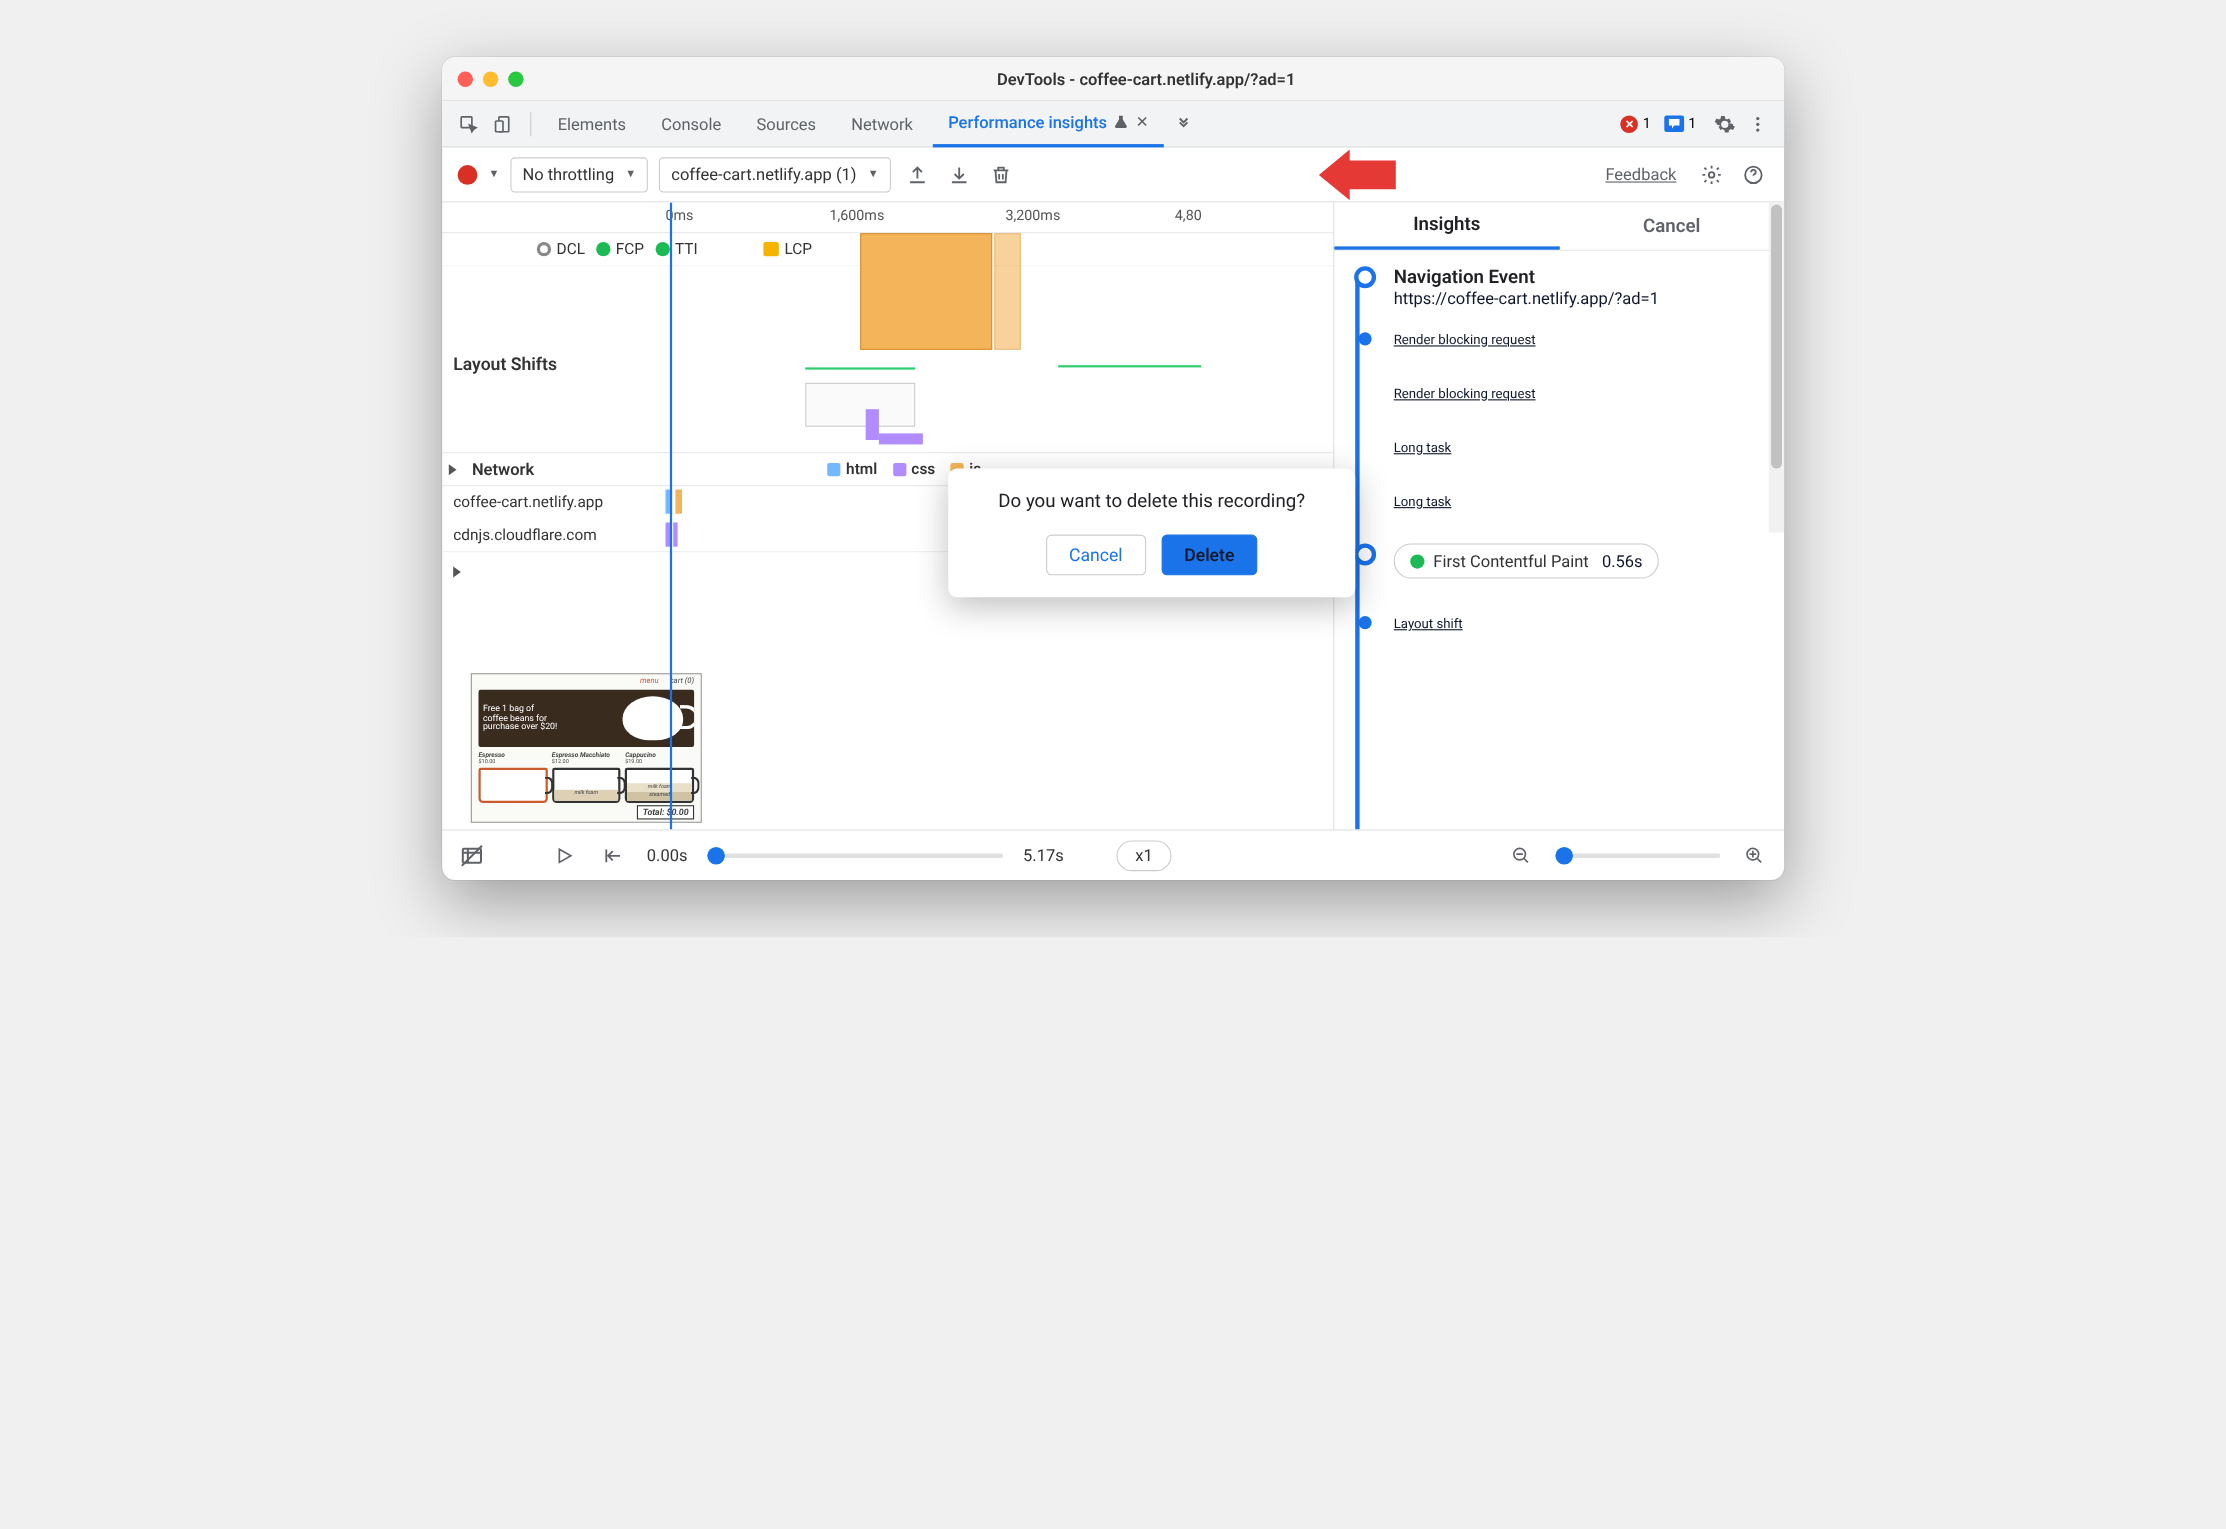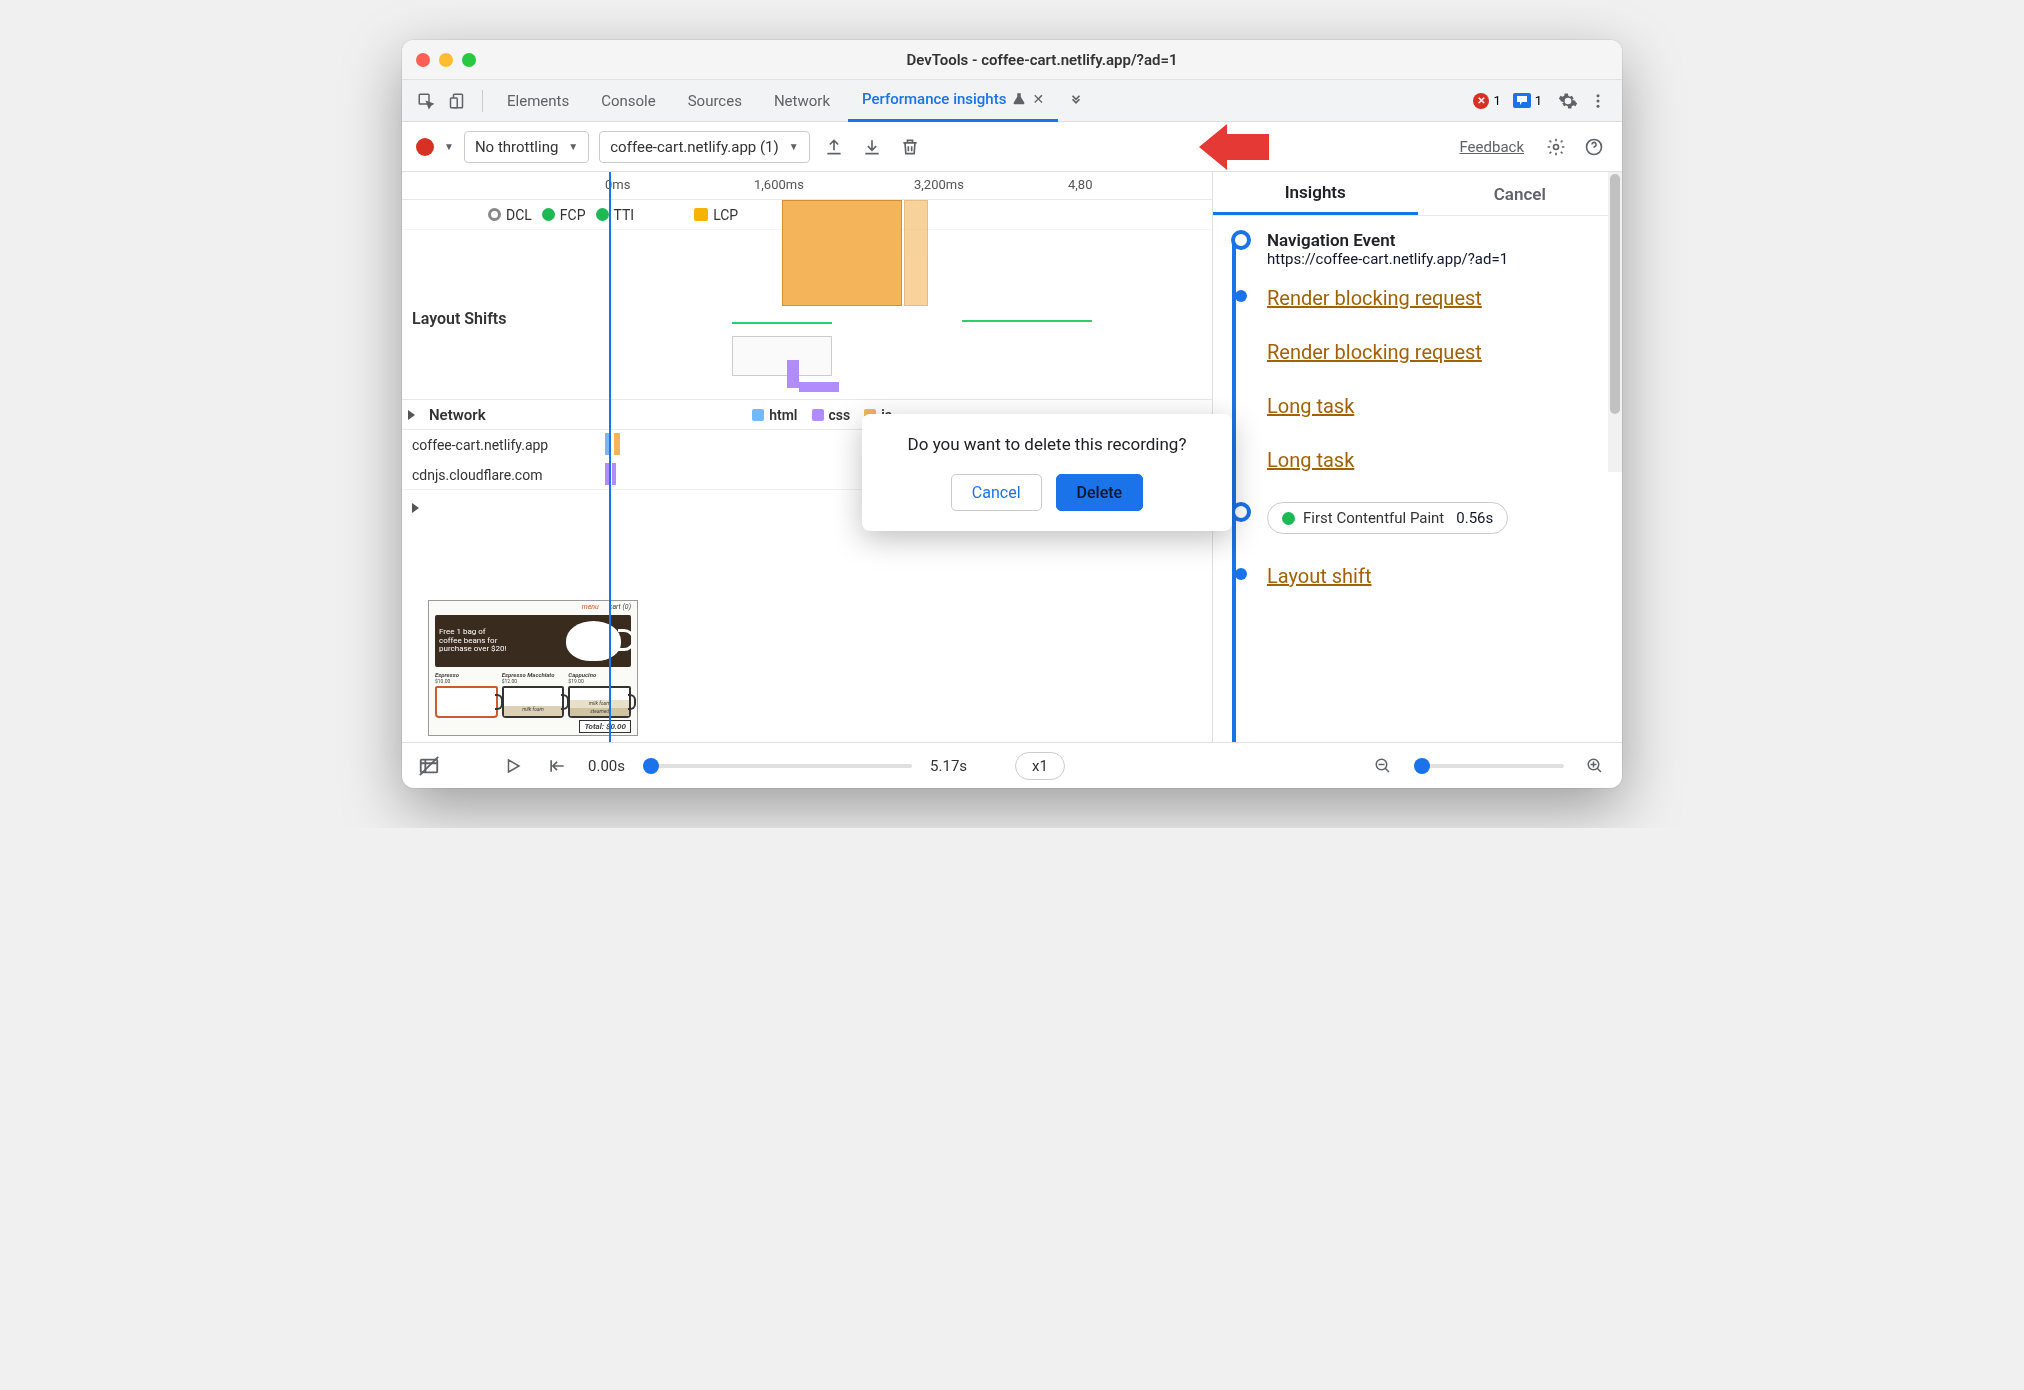--- a/index.html
+++ b/index.html
@@ -1,17 +1,17 @@
 <!DOCTYPE html>
 <html><head>
 <meta charset="utf-8">
 <style>
 * { box-sizing: border-box; margin: 0; padding: 0; font-family: -apple-system, BlinkMacSystemFont, "Segoe UI", Roboto, Helvetica, Arial, sans-serif; }
 body { background: #f0f0f0; padding: 40px; }
-.window { width: 1220px; background: #fff; border-radius: 12px; box-shadow: 0 20px 60px rgba(0,0,0,0.35), 0 0 0 1px rgba(0,0,0,0.05); overflow: hidden; margin: 0 auto; position: relative; }
+.window { width: 1220px; background: #fff; border-radius: 12px; box-shadow: 0 20px 60px rgba(0,0,0,0.35), 0 0 0 1px rgba(0,0,0,0.05); overflow: hidden; margin: 12px auto; position: relative; }
 .titlebar { height: 40px; background: #f5f5f5; display: flex; align-items: center; padding: 0 14px; border-bottom: 1px solid #e0e0e0; }
 .traffic { display: flex; gap: 9px; }
 .tl { width: 14px; height: 14px; border-radius: 50%; }
 .tl.r { background: #ff5f57; } .tl.y { background: #febc2e; } .tl.g { background: #28c840; }
 .title { flex: 1; text-align: center; font-weight: 600; font-size: 15px; color: #333; }
 .tabbar { height: 42px; background: #f1f3f4; display: flex; align-items: center; padding: 0 10px; border-bottom: 1px solid #ddd; gap: 4px; }
 .tabbar .icon { width: 28px; height: 28px; display: flex; align-items: center; justify-content: center; color: #5f6368; }
 .tabbar .sep { width: 1px; height: 22px; background: #ccc; margin: 0 6px; }
 .tab { padding: 0 14px; height: 42px; line-height: 42px; font-size: 15px; color: #5f6368; cursor: pointer; }
 .tab.active { color: #1a73e8; border-bottom: 3px solid #1a73e8; font-weight: 500; display: flex; align-items: center; gap: 6px; }
@@ -71,21 +71,21 @@
 .ins-tabs { height: 44px; display: flex; border-bottom: 1px solid #e8e8e8; }
 .ins-tab { flex: 1; display: flex; align-items: center; justify-content: center; font-size: 17px; color: #5f6368; cursor: pointer; font-weight: 600; }
 .ins-tab.active { color: #202124; border-bottom: 3px solid #1a73e8; }
 .ins-body { flex: 1; padding: 14px 8px 14px 8px; overflow: auto; position: relative; }
 .tl-line { position: absolute; left: 19px; top: 28px; bottom: 0; width: 4px; background: #1a73e8; }
 .ev { position: relative; padding-left: 46px; margin-bottom: 18px; }
 .ev .node { position: absolute; left: 10px; top: 0; width: 20px; height: 20px; border-radius: 50%; background: #fff; border: 4px solid #1a73e8; }
 .ev .node.sm { width: 12px; height: 12px; left: 14px; border: none; background: #1a73e8; top: 4px; }
 .ev .title-t { font-weight: 600; font-size: 17px; color: #202124; }
 .ev .sub { font-size: 15px; color: #0f172a; }
-.ev .link { color: #a16207; text-decoration: underline; font-size: 20px; }
+.ev .link { color: #0f172a; text-decoration: underline; font-size: 12px; }
 .ev .pill { display: inline-flex; align-items: center; gap: 8px; border: 1px solid #ccc; border-radius: 22px; padding: 6px 14px; font-size: 15px; color: #333; }
 .ev .pill .dot { width: 13px; height: 13px; border-radius: 50%; }
 .ev .pill .time { color: #888; margin-left: 4px; }
 .ev .pill .time.g { color: #0f172a; }
 .footer { height: 46px; border-top: 1px solid #e0e0e0; display: flex; align-items: center; padding: 0 14px; gap: 18px; font-size: 15px; color: #333; }
 .footer .icon { width: 26px; height: 26px; display: flex; align-items: center; justify-content: center; color: #5f6368; cursor: pointer; }
 .slider { flex: 1; height: 4px; background: #e0e0e0; border-radius: 2px; position: relative; max-width: 380px; }
 .slider .thumbdot { position: absolute; left: 0; top: -6px; width: 16px; height: 16px; background: #1a73e8; border-radius: 50%; }
 .speed-pill { border: 1px solid #ccc; border-radius: 20px; padding: 4px 16px; font-size: 15px; }
 .zoom-track { width: 150px; height: 4px; background: #e0e0e0; border-radius: 2px; position: relative; }

